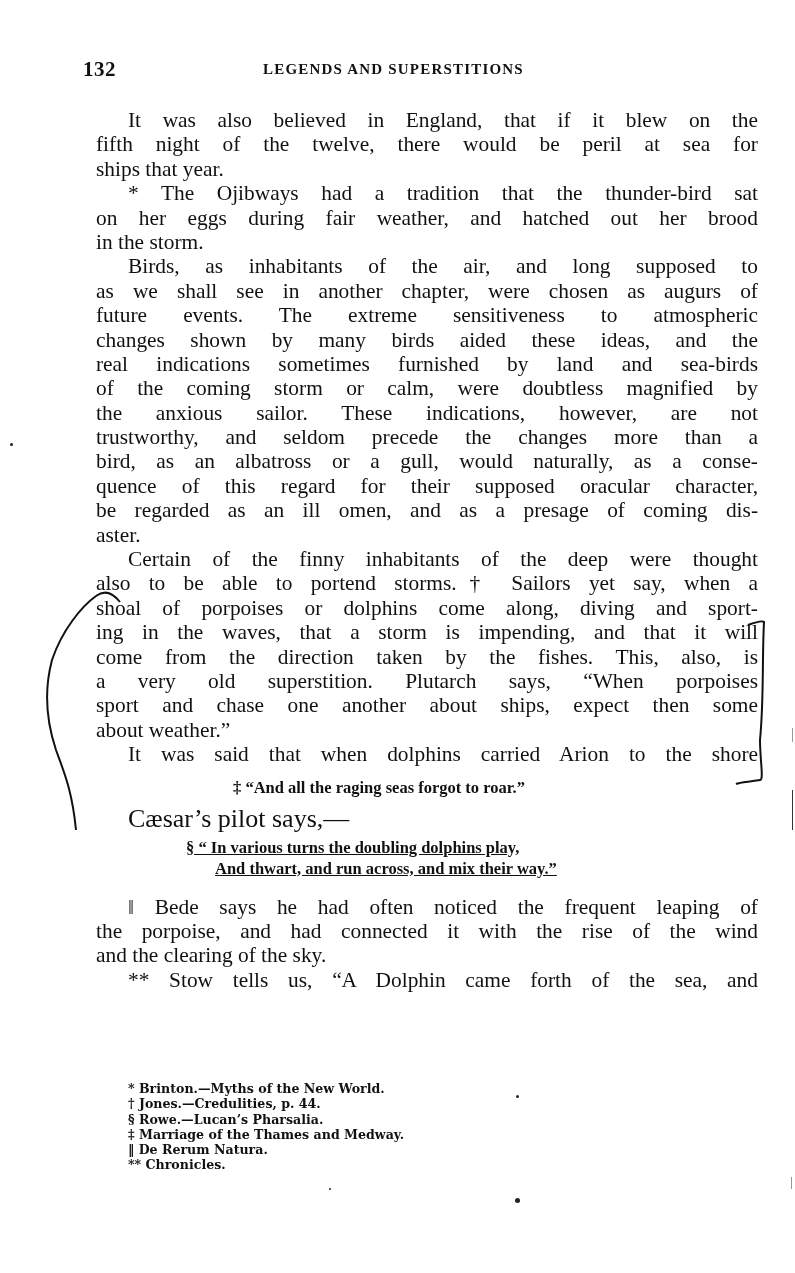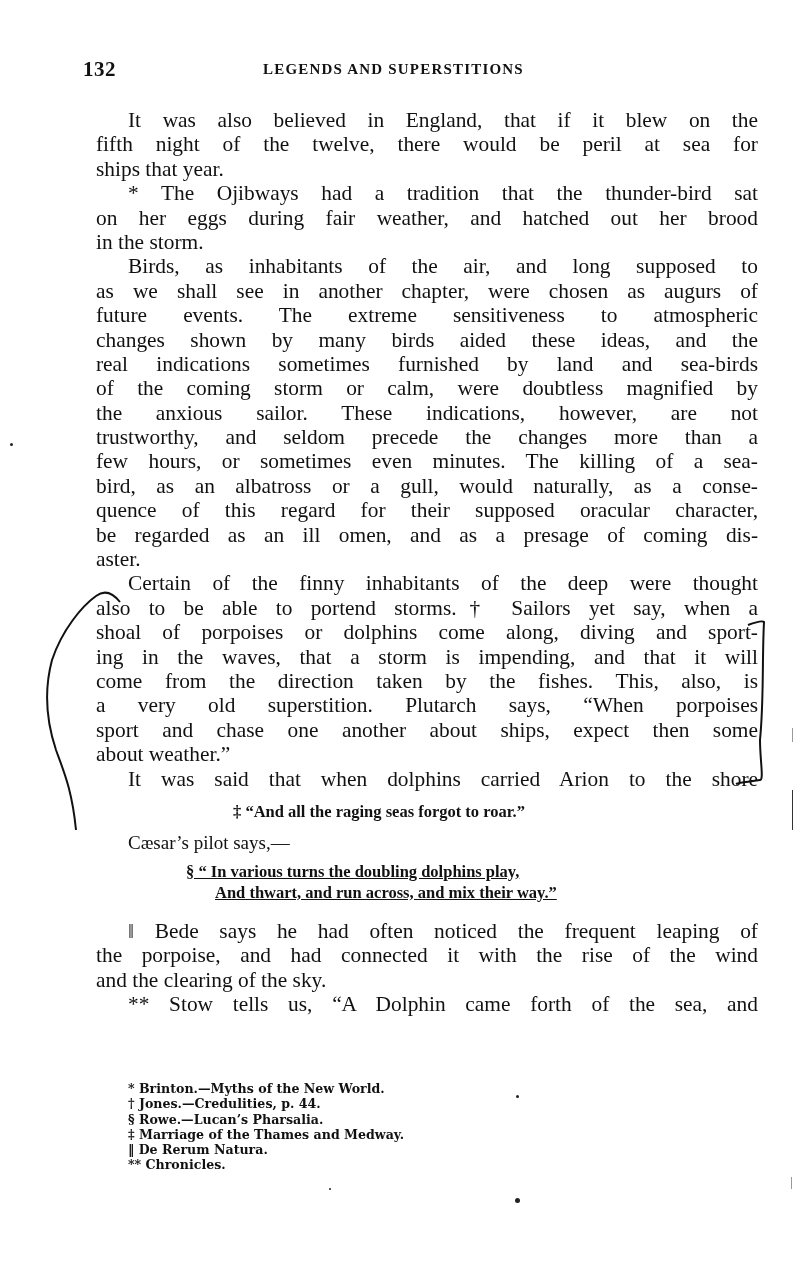--- a/index.html
+++ b/index.html
@@ -13,21 +13,21 @@
     .page-number { position: absolute; left: 0; top: 0; font-size: 21px; font-weight: bold; letter-spacing: 0.5px; }
     .running-head { position: absolute; left: 180px; top: 4px; font-size: 15px; font-weight: bold; letter-spacing: 1.2px; }
 
     .body-text { position: absolute; left: 96px; top: 108px; width: 662px; font-size: 21.4px; line-height: 24.4px; }
     .line { display: block; white-space: nowrap; text-align: justify; text-align-last: justify; height: 24.4px; }
     .line.last { text-align-last: left; }
     .indent { padding-left: 32px; }
 
     .quote-block { font-size: 16.5px; font-weight: bold; line-height: 21px; }
     .q1 { margin-top: 10px; padding-left: 137px; height: 26px; }
-    .q-caesar { font-size: 19px; line-height: 24.4px; padding-left: 32px; margin-top: 4px; height: 30px; }
+    .q-caesar { font-size: 26px; line-height: 24.4px; padding-left: 32px; margin-top: 4px; height: 30px; }
     .q2 { padding-left: 90px; text-decoration: underline; }
     .q2 .l2 { padding-left: 29px; }
 
     .para-gap { height: 16px; }
 
     .footnotes { position: absolute; left: 128px; top: 1081px; font-family: "DejaVu Serif", serif; font-weight: bold; font-size: 12.6px; line-height: 15.3px; }
     .footnotes div { white-space: nowrap; }
 
     .annotation { position: absolute; pointer-events: none; }
     .speck { position: absolute; background: #222; border-radius: 50%; }
@@ -56,21 +56,20 @@
     </div>
     <div>
       <span class="line indent">Birds, as inhabitants of the air, and long supposed to</span>
       <span class="line">as we shall see in another chapter, were chosen as augurs of</span>
       <span class="line">future events. The extreme sensitiveness to atmospheric</span>
       <span class="line">changes shown by many birds aided these ideas, and the</span>
       <span class="line">real indications sometimes furnished by land and sea-birds</span>
       <span class="line">of the coming storm or calm, were doubtless magnified by</span>
       <span class="line">the anxious sailor. These indications, however, are not</span>
       <span class="line">trustworthy, and seldom precede the changes more than a</span>
-      <span class="line">few hours, or sometimes even minutes. The killing of a sea-</span>
       <span class="line">bird, as an albatross or a gull, would naturally, as a conse-</span>
       <span class="line">quence of this regard for their supposed oracular character,</span>
       <span class="line">be regarded as an ill omen, and as a presage of coming dis-</span>
       <span class="line last">aster.</span>
     </div>
     <div>
       <span class="line indent">Certain of the finny inhabitants of the deep were thought</span>
       <span class="line">also to be able to portend storms.† Sailors yet say, when a</span>
       <span class="line">shoal of porpoises or dolphins come along, diving and sport-</span>
       <span class="line">ing in the waves, that a storm is impending, and that it will</span>

